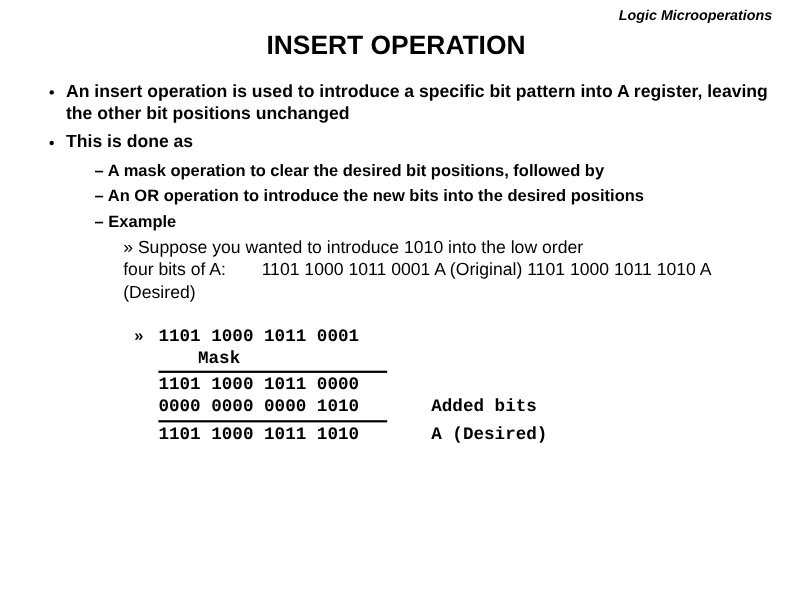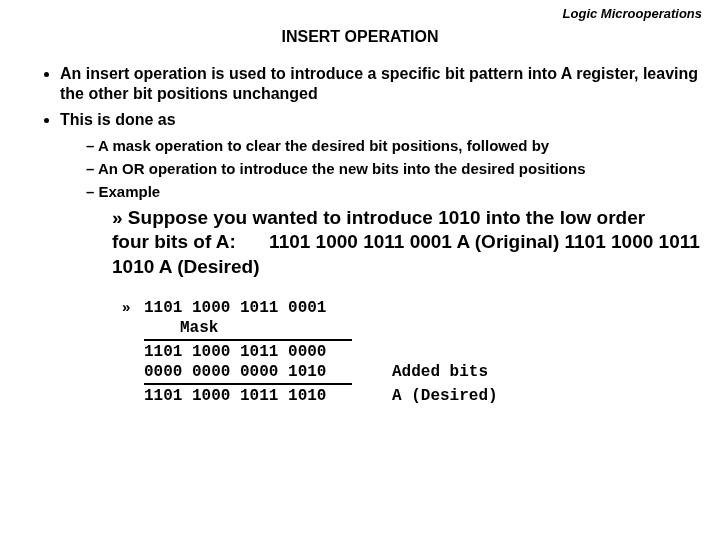--- a/index.html
+++ b/index.html
@@ -17,21 +17,21 @@
   }
   .topic {
     position: absolute;
     top: 6px; right: 18px;
     font-size: 13px;
     font-weight: bold;
     font-style: italic;
   }
   .title {
     text-align: center;
-    font-size: 16px;
+    font-size: 24px;
     font-weight: bold;
     margin-top: 18px;
     margin-bottom: 18px;
   }
   ul.b1 {
     margin: 0 0 0 42px;
     padding: 0;
     list-style: disc;
     font-size: 16px;
     font-weight: bold;
@@ -43,22 +43,22 @@
     list-style: none;
     font-size: 15px;
     font-weight: bold;
   }
   ul.b2 > li { margin-bottom: 4px; line-height: 1.28; }
   ul.b2 > li::before { content: "–  "; }
   ul.b3 {
     margin: 4px 0 0 26px;
     padding: 0;
     list-style: none;
-    font-size: 19px;
-    font-weight: bold;
+    font-size: 16px;
+    font-weight: normal;
   }
   ul.b3 > li { margin-bottom: 2px; line-height: 1.3; }
   ul.b3 > li::before { content: "»  "; }
   .ex-inline { display: inline-block; vertical-align: top; }
   .mono-block {
     margin-top: 18px;
     margin-left: 104px;
     font-family: "Courier New", Courier, monospace;
     font-size: 16px;
     font-weight: bold;

